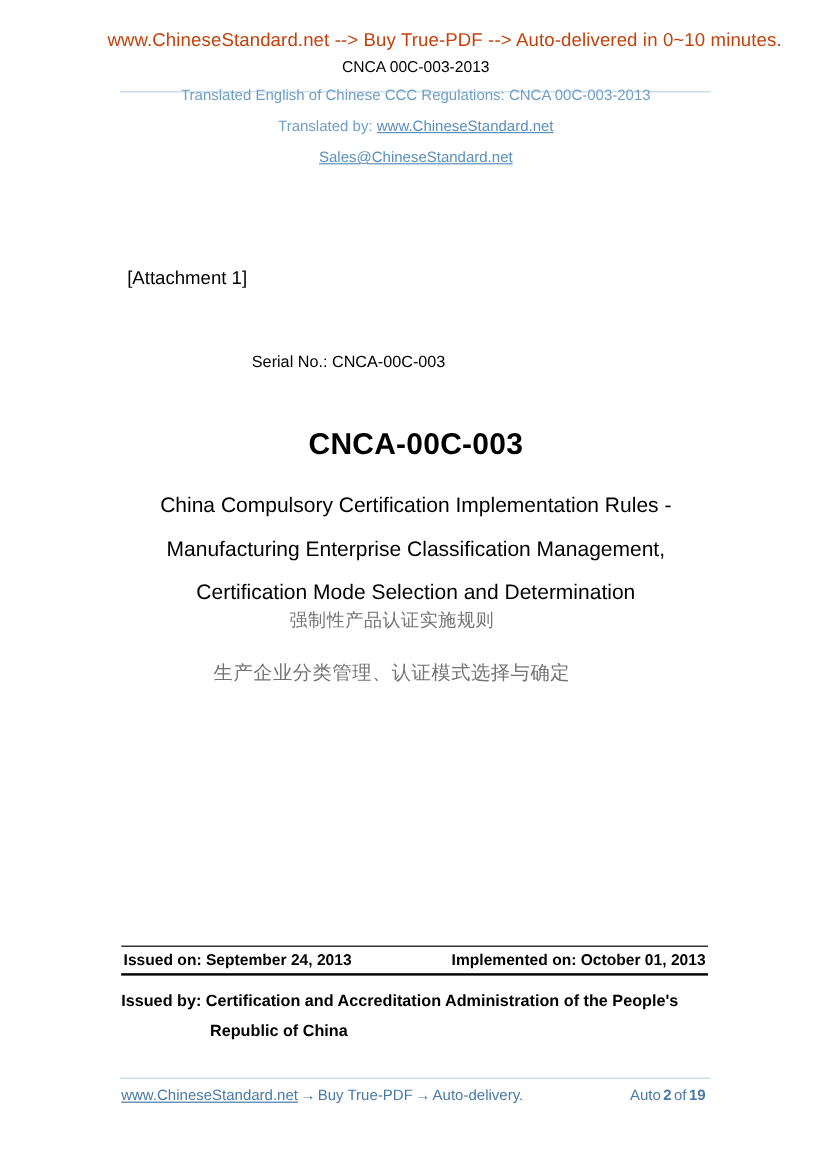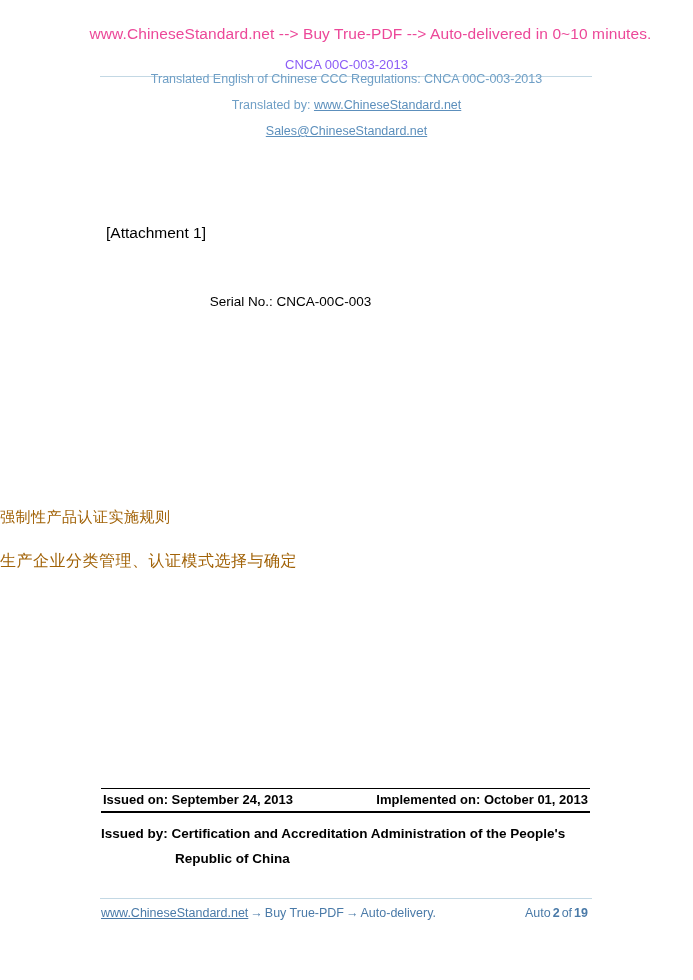--- a/index.html
+++ b/index.html
@@ -25,30 +25,30 @@
   
   .promo-header {
     position: absolute;
     top: 25px;
     left: 0;
     width: 693px;
     text-align: center;
   }
 
   .promo-line {
-    color: #ec4899;
+    color: #c2410c;
     font-size: 15.5px;
     letter-spacing: 0.1px;
     white-space: nowrap;
     padding-left: 48px;
   }
 
   .promo-code {
-    margin-top: 14px;
-    color: #8b5cf6;
+    margin-top: 5px;
+    color: #000000;
     font-size: 13px;
   }
 
   .header-rule {
     position: absolute;
     top: 76px;
     left: 100px;
     width: 492px;
     height: 1px;
     background: #c3d8e4;
@@ -117,22 +117,23 @@
     color: #000000;
     line-height: 36px;
     white-space: nowrap;
   }
 
   .cn-title-block {
     position: absolute;
     top: 508px;
     left: 0;
     width: 653px;
+    text-align: center;
     font-family: "DejaVu Sans", sans-serif;
-    color: #a16207;
+    color: #737373;
   }
 
   .cn-line-1 {
     font-size: 15px;
     letter-spacing: 0.5px;
   }
 
   .cn-line-2 {
     margin-top: 24px;
     font-size: 16px;
@@ -236,20 +237,26 @@
     </div>
     <div class="credit-line">
       <span class="credit-link">Sales@ChineseStandard.net</span>
     </div>
   </div>
 
   <div class="attachment-tag">[Attachment 1]</div>
 
   <div class="serial-no">Serial No.: CNCA-00C-003</div>
 
+  <div class="title-block">
+    <div class="doc-code">CNCA-00C-003</div>
+    <div class="doc-title-line">China Compulsory Certification Implementation Rules -</div>
+    <div class="doc-title-line">Manufacturing Enterprise Classification Management,</div>
+    <div class="doc-title-line">Certification Mode Selection and Determination</div>
+  </div>
 
   <div class="cn-title-block">
     <div class="cn-line-1">强制性产品认证实施规则</div>
     <div class="cn-line-2">生产企业分类管理、认证模式选择与确定</div>
   </div>
 
   <div class="issuance">
     <div class="issue-dates">
       <span>Issued on: September 24, 2013</span>
       <span>Implemented on: October 01, 2013</span>

